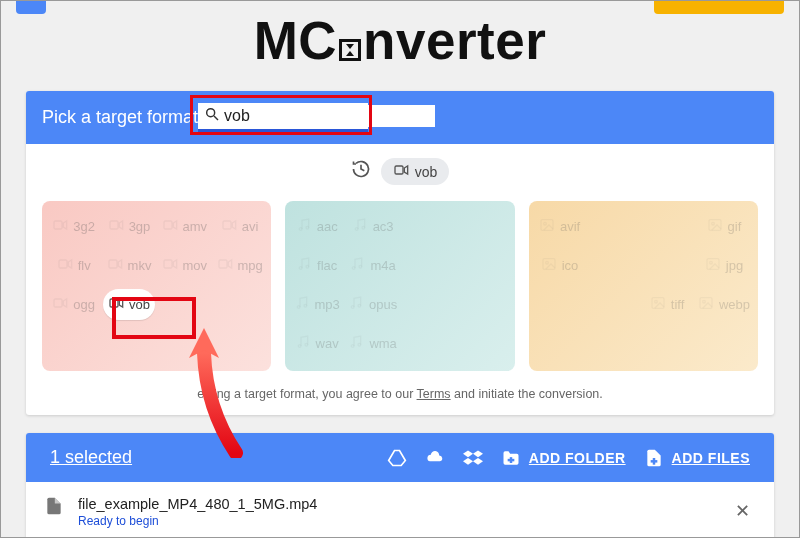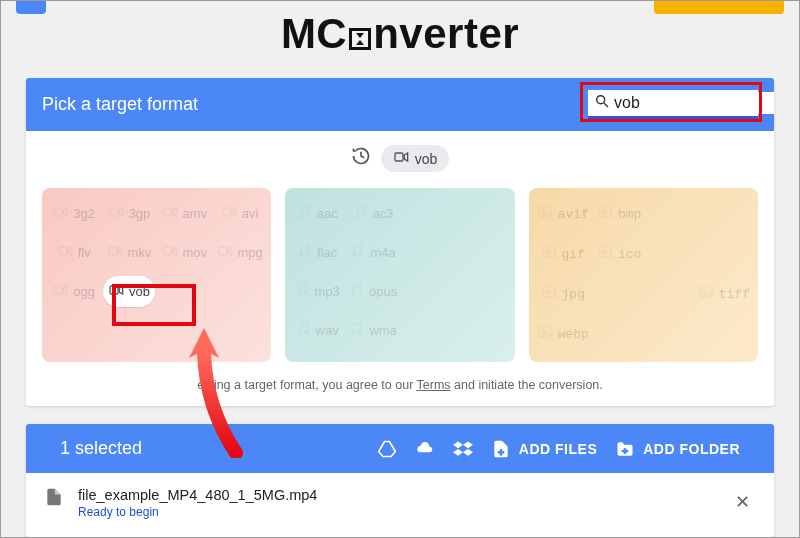--- a/index.html
+++ b/index.html
@@ -28,21 +28,21 @@
   .top-chip-right {
     position: absolute;
     top: 0; right: 16px;
     width: 130px; height: 14px;
     background: #f7b200;
     border-bottom-left-radius: 4px;
     border-bottom-right-radius: 4px;
   }
   .logo {
     text-align: center;
-    font-size: 42px;
+    font-size: 53px;
     font-weight: 600;
     color: #111;
     letter-spacing: 0.5px;
     margin-top: 10px;
     margin-bottom: 20px;
   }
   .logo .gap {
     display: inline-block;
     width: 22px;
     height: 22px;
@@ -68,21 +68,21 @@
     margin: 0 26px 18px 26px;
     border-radius: 3px;
     box-shadow: 0 1px 3px rgba(0,0,0,0.15);
     overflow: hidden;
   }
   .card-header {
     background: #4c87f7;
     color: #fff;
     display: flex;
     align-items: center;
-    justify-content: space-between;
+    justify-content: flex-start;
     padding: 12px 16px;
   }
   .card-header .title { font-size: 18px; font-weight: 500; }
 
   .search-wrap {
     background: #fff;
     display: flex;
     align-items: center;
     padding: 2px 6px;
     border-bottom: 3px solid #2a56d8;
@@ -130,21 +130,21 @@
     padding: 8px 16px 16px 16px;
   }
   .group {
     position: relative;
     flex: 1;
     border-radius: 8px;
     padding: 10px 6px 12px 6px;
   }
   .group.video { background: linear-gradient(135deg, #f9c9c3 0%, #fce1dd 100%); }
   .group.audio { background: linear-gradient(135deg, #bfe2df 0%, #d9efed 100%); }
-  .group.image { background: linear-gradient(135deg, #f7d9a7 0%, #fbeacb 100%); font-family: Liberation Mono, monospace; }
+  .group.image { background: linear-gradient(135deg, #f7d9a7 0%, #fbeacb 100%); }
   .group-grid {
     display: grid;
     grid-template-columns: repeat(4, 1fr);
     gap: 8px 4px;
   }
   .fmt {
     display: flex;
     align-items: center;
     justify-content: center;
     gap: 5px;
@@ -181,22 +181,23 @@
     font-size: 12.5px;
     padding-bottom: 14px;
   }
   .agree a { color: #666; text-decoration: underline; }
 
   .card2-header {
     background: #4c87f7;
     color: #fff;
     display: flex;
     align-items: center;
-    padding: 14px 34px;
+    padding: 14px 24px;
     gap: 18px;
+    text-decoration: underline;
   }
   .card2-header .selcount { font-size: 18px; font-weight: 500; flex: 0 0 auto; margin-right: auto;}
   .hicons { display: flex; align-items: center; gap: 18px; }
   .hbtn {
     display: inline-flex;
     align-items: center;
     gap: 8px;
     color: #fff;
     font-size: 14px;
     font-weight: 600;
@@ -433,28 +434,20 @@
     <div class="group image">
       <div class="group-grid" id="grid-image">
           <div class="fmt">
             <span class="ic"><svg class="ic" viewBox="0 0 24 24" fill="none" stroke="currentColor" stroke-width="2">
                 <rect x="3" y="4" width="18" height="16" rx="2"></rect>
                 <circle cx="9" cy="10" r="2"></circle>
                 <path d="M21 18l-6-6-8 8"></path>
               </svg></span>
             <span>avif</span>
           </div>
-          <div class="fmt">
-            <span class="ic"><svg class="ic" viewBox="0 0 24 24" fill="none" stroke="currentColor" stroke-width="2">
-                <rect x="3" y="4" width="18" height="16" rx="2"></rect>
-                <circle cx="9" cy="10" r="2"></circle>
-                <path d="M21 18l-6-6-8 8"></path>
-              </svg></span>
-            <span>bmp</span>
-          </div>
           <div class="fmt"></div>
           <div class="fmt"></div>
           <div class="fmt">
             <span class="ic"><svg class="ic" viewBox="0 0 24 24" fill="none" stroke="currentColor" stroke-width="2">
                 <rect x="3" y="4" width="18" height="16" rx="2"></rect>
                 <circle cx="9" cy="10" r="2"></circle>
                 <path d="M21 18l-6-6-8 8"></path>
               </svg></span>
             <span>gif</span>
           </div>
@@ -524,36 +517,36 @@
             <polygon points="6,3 12,7 6,11 0,7"></polygon>
             <polygon points="18,3 24,7 18,11 12,7"></polygon>
             <polygon points="6,12 12,16 6,20 0,16"></polygon>
             <polygon points="18,12 24,16 18,20 12,16"></polygon>
           </svg>
       </span>
     </div>
     <span class="hbtn">
       <span class="sic">
         <svg class="ic20" viewBox="0 0 24 24" fill="#fff">
-            <path d="M13 2H6a2 2 0 0 0-2 2v16a2 2 0 0 0 2 2h12a2 2 0 0 0 2-2V9l-7-7z"></path>
-            <rect x="10.5" y="12" width="3" height="8" fill="#4c87f7"></rect>
-            <rect x="8" y="14.5" width="8" height="3" fill="#4c87f7"></rect>
-          </svg>
-      </span>
-      <span>ADD FILES</span>
+            <path d="M3 6a2 2 0 0 1 2-2h4l2 3h8a2 2 0 0 1 2 2v9a2 2 0 0 1-2 2H5a2 2 0 0 1-2-2z"></path>
+            <rect x="10.5" y="11" width="3" height="7" fill="#4c87f7"></rect>
+            <rect x="8" y="13" width="8" height="3" fill="#4c87f7"></rect>
+          </svg>
+      </span>
+      <span>ADD FOLDER</span>
     </span>
     <span class="hbtn">
       <span class="sic">
         <svg class="ic20" viewBox="0 0 24 24" fill="#fff">
-            <path d="M3 6a2 2 0 0 1 2-2h4l2 3h8a2 2 0 0 1 2 2v9a2 2 0 0 1-2 2H5a2 2 0 0 1-2-2z"></path>
-            <rect x="10.5" y="11" width="3" height="7" fill="#4c87f7"></rect>
-            <rect x="8" y="13" width="8" height="3" fill="#4c87f7"></rect>
-          </svg>
-      </span>
-      <span>ADD FOLDER</span>
+            <path d="M13 2H6a2 2 0 0 0-2 2v16a2 2 0 0 0 2 2h12a2 2 0 0 0 2-2V9l-7-7z"></path>
+            <rect x="10.5" y="12" width="3" height="8" fill="#4c87f7"></rect>
+            <rect x="8" y="14.5" width="8" height="3" fill="#4c87f7"></rect>
+          </svg>
+      </span>
+      <span>ADD FILES</span>
     </span>
   </div>
   <div class="file-row">
     <span class="doc-ic">
       <svg class="ic20" viewBox="0 0 24 24" fill="#777">
           <path d="M13 2H6a2 2 0 0 0-2 2v16a2 2 0 0 0 2 2h12a2 2 0 0 0 2-2V9l-7-7z"></path>
           <path d="M13 2v7h7" fill="#fff" opacity="0.6"></path>
         </svg>
     </span>
     <div class="file-meta">

